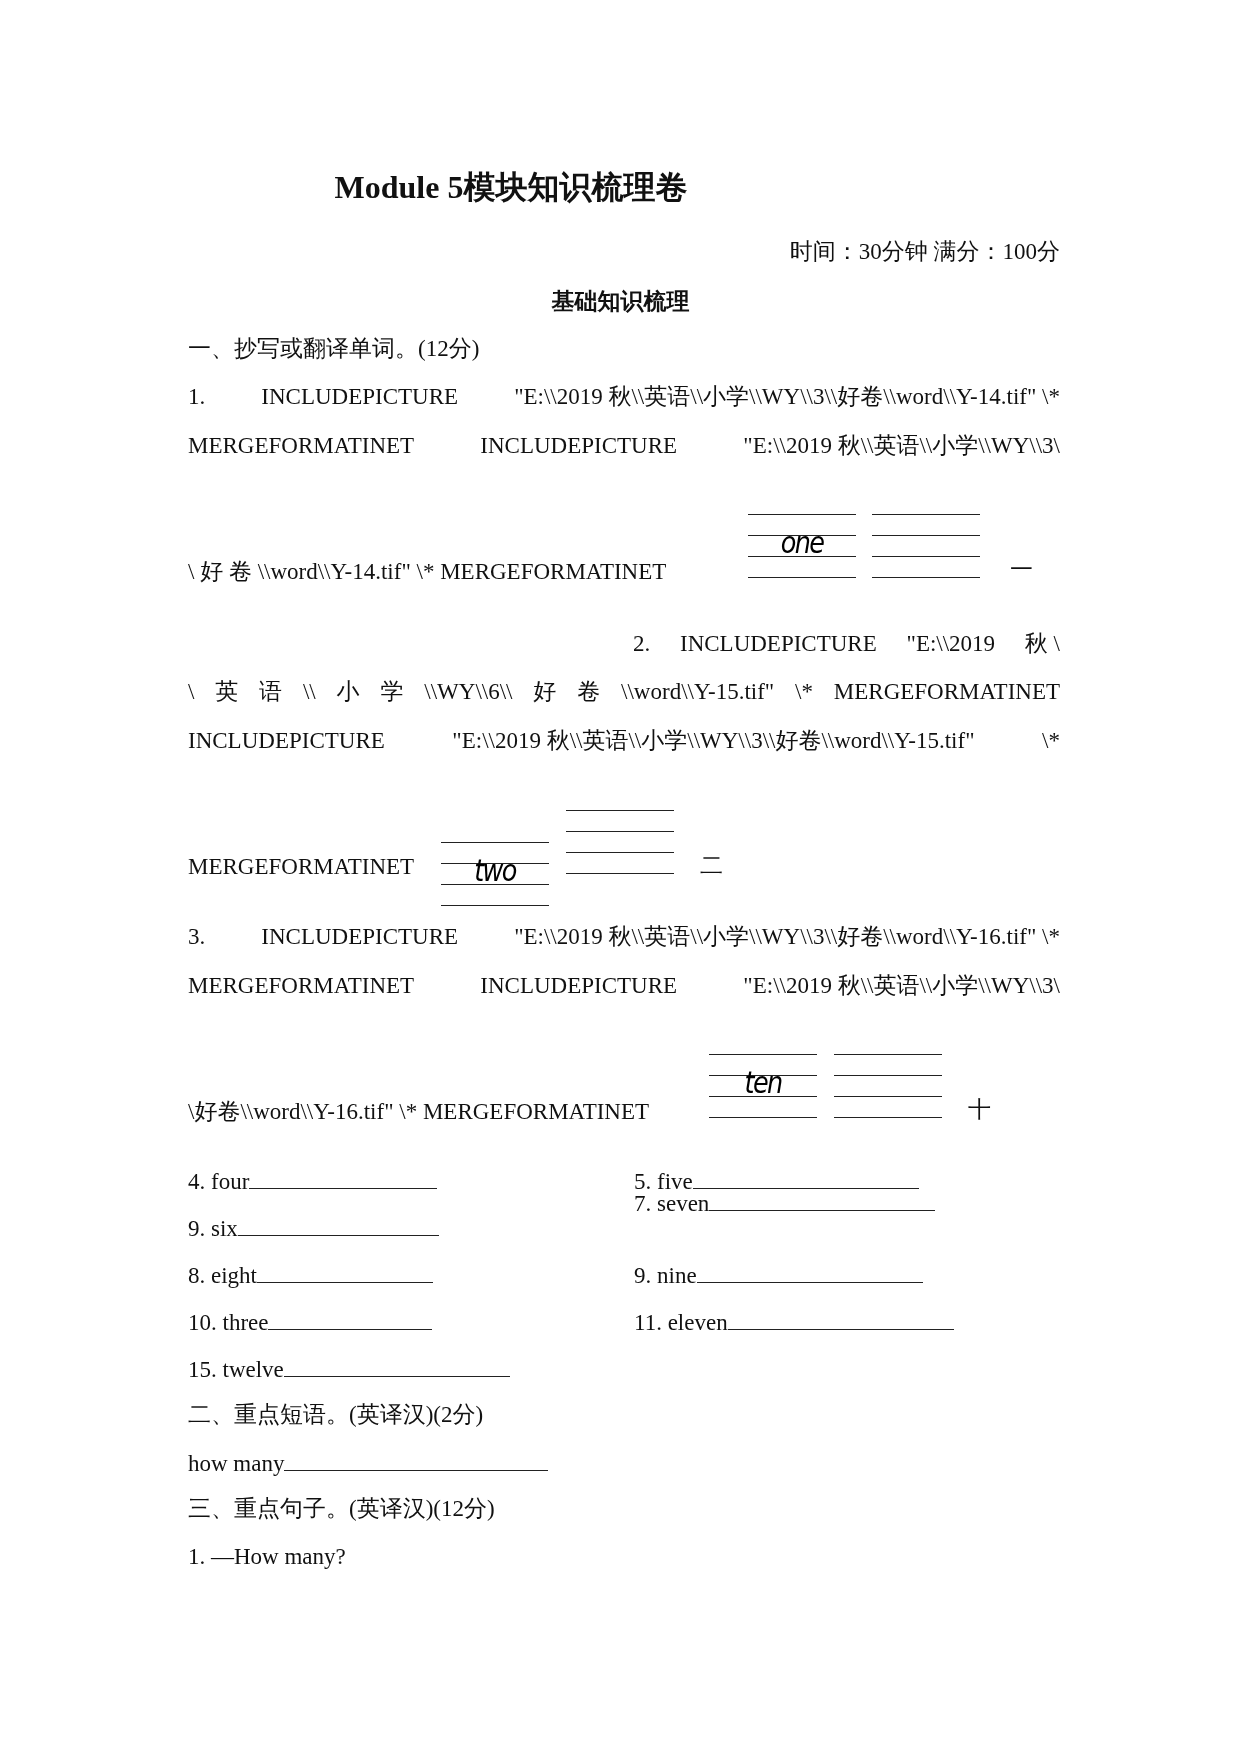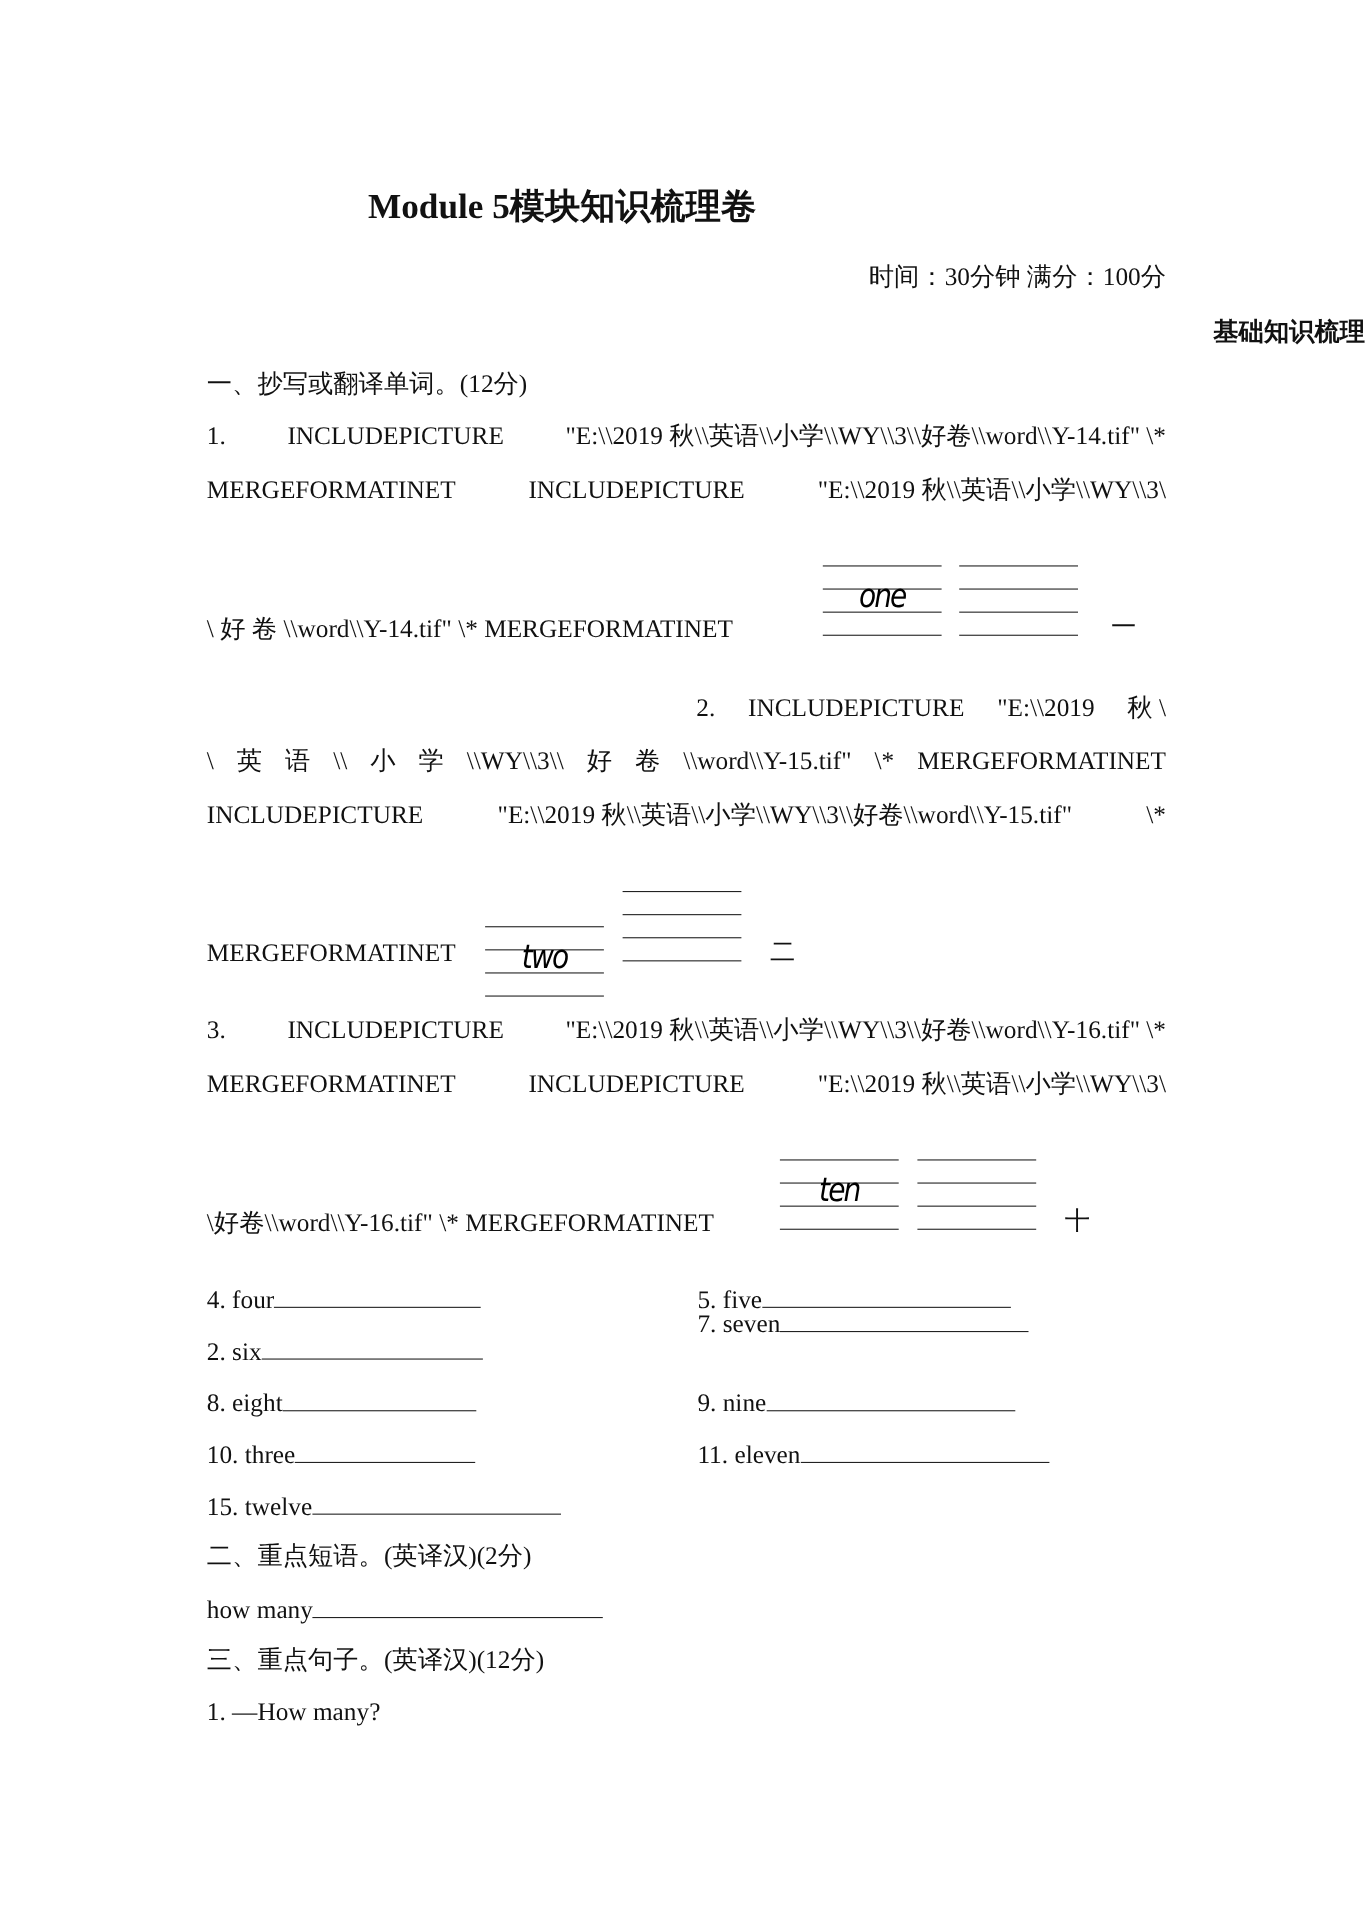--- a/index.html
+++ b/index.html
@@ -2,21 +2,21 @@
 <html><head>
 <meta charset="utf-8">
 <style>
   html, body { margin: 0; padding: 0; background: #ffffff; }
   body { width: 1241px; height: 1754px; position: relative; overflow: hidden;
          font-family: "Liberation Serif", "DejaVu Serif", serif; color: #111; }
   .abs { position: absolute; white-space: nowrap; }
   .txt { font-size: 23px; line-height: 28px; }
   .title { left: 0; width: 1022px; text-align: center; top: 166px; font-size: 32px; font-weight: bold; }
   .right { right: 181px; text-align: left; }
-  .center { left: 0; width: 1241px; text-align: right; }
+  .center { left: 0; width: 1241px; text-align: center; }
   .bold { font-weight: bold; }
   .justify { left: 188px; width: 872px; display: flex; justify-content: space-between; }
   .grid { position: absolute; width: 108px; height: 66px; }
   .grid .ln { position: absolute; left: 0; width: 100%; height: 0; border-top: 1.6px solid #222; }
   .grid .ln.l0 { top: 0; }
   .grid .ln.l1 { top: 21px; }
   .grid .ln.l2 { top: 42px; }
   .grid .ln.l3 { top: 63px; }
   .hand { position: absolute; left: 0; width: 100%; text-align: center; top: 14px;
           font-family: "DejaVu Sans", sans-serif; font-style: italic; font-size: 30px; line-height: 30px;
@@ -64,21 +64,21 @@
   <span>"E:\\2019</span>
   <span>秋 \</span>
 </div>
 <div class="abs txt justify" style="top:678px;">
   <span>\</span>
   <span>英</span>
   <span>语</span>
   <span>\\</span>
   <span>小</span>
   <span>学</span>
-  <span>\\WY\\3\\</span>
+  <span>\\WY\\6\\</span>
   <span>好</span>
   <span>卷</span>
   <span>\\word\\Y-15.tif"</span>
   <span>\*</span>
   <span>MERGEFORMATINET</span>
 </div>
 <div class="abs txt justify" style="top:727px;">
   <span>INCLUDEPICTURE</span>
   <span>"E:\\2019 秋\\英语\\小学\\WY\\3\\好卷\\word\\Y-15.tif"</span>
   <span>\*</span>
@@ -120,21 +120,21 @@
 <div class="grid" style="left:834px; top:1054px;">
   <div class="ln l0"></div>
     <div class="ln l1"></div>
     <div class="ln l2"></div>
     <div class="ln l3"></div>
 </div>
 <div class="abs txt" style="left:968px; top:1096px;">十</div>
 
 <div class="abs txt" style="left:188px; top:1166px;"><span>4. four</span><span class="blank" style="width:188px;"></span></div>
 <div class="abs txt" style="left:634px; top:1166px;"><span>5. five</span><span class="blank" style="width:226px;"></span></div>
-<div class="abs txt" style="left:188px; top:1213px;"><span>2. six</span><span class="blank" style="width:201px;"></span></div>
+<div class="abs txt" style="left:188px; top:1213px;"><span>9. six</span><span class="blank" style="width:201px;"></span></div>
 <div class="abs txt" style="left:634px; top:1188px;"><span>7. seven</span><span class="blank" style="width:226px;"></span></div>
 <div class="abs txt" style="left:188px; top:1260px;"><span>8. eight</span><span class="blank" style="width:176px;"></span></div>
 <div class="abs txt" style="left:634px; top:1260px;"><span>9. nine</span><span class="blank" style="width:226px;"></span></div>
 <div class="abs txt" style="left:188px; top:1307px;"><span>10. three</span><span class="blank" style="width:164px;"></span></div>
 <div class="abs txt" style="left:634px; top:1307px;"><span>11. eleven</span><span class="blank" style="width:226px;"></span></div>
 <div class="abs txt" style="left:188px; top:1354px;"><span>15. twelve</span><span class="blank" style="width:226px;"></span></div>
 
 <div class="abs txt" style="left:188px; top:1401px;">二、重点短语。(英译汉)(2分)</div>
 <div class="abs txt" style="left:188px; top:1448px;"><span>how many</span><span class="blank" style="width:264px;"></span></div>
 

